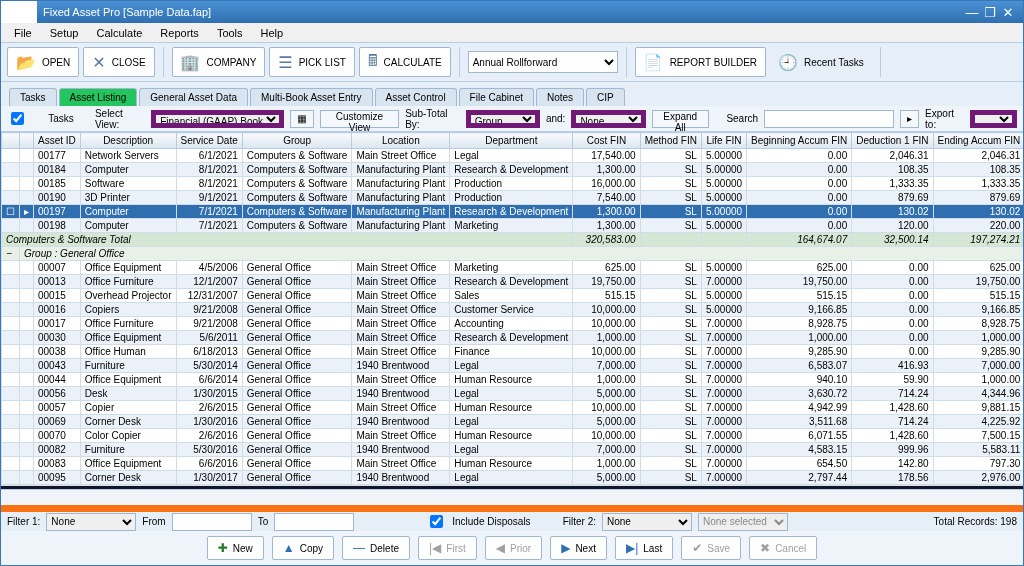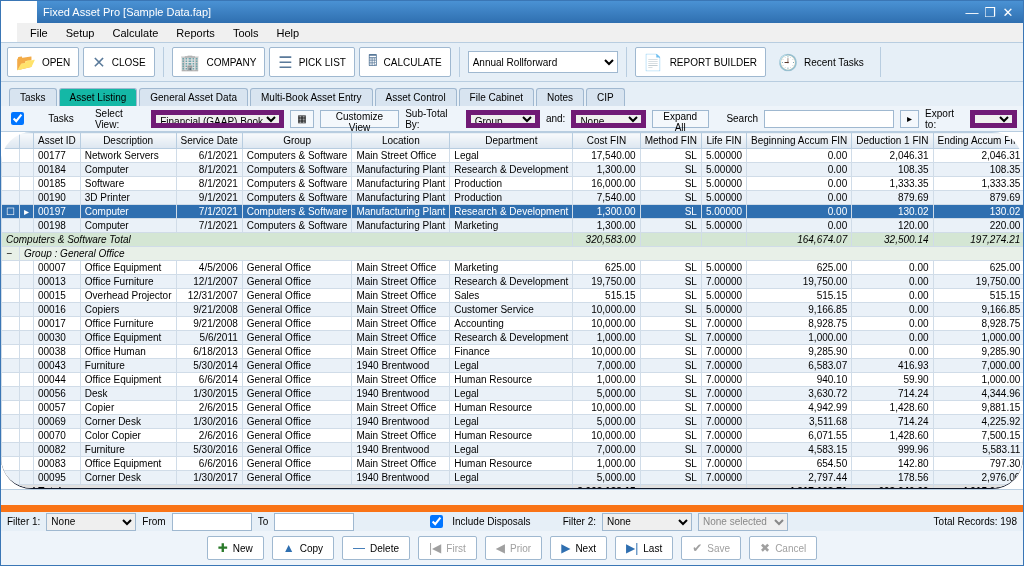--- a/index.html
+++ b/index.html
@@ -1,35 +1,35 @@
 <!DOCTYPE html>
 <html><head>
 <meta charset="utf-8">
 <style>
   * { box-sizing: border-box; font-family: "Segoe UI", Tahoma, sans-serif; }
   html, body { margin: 0; padding: 0; width: 1024px; height: 566px; overflow: hidden; background: #fff; }
   .window { width: 1024px; height: 566px; display: flex; flex-direction: column; border: 1px solid #3a76b5; }
   .titlebar { background: linear-gradient(#4a92d4, #2f6fb0); height: 22px; color: #fff; display: flex; align-items: center; padding: 0 6px; font-size: 11px; margin-left: 36px; }
   .titlebar .title { flex: 1; }
   .titlebar .wbtn { width: 18px; text-align: center; font-size: 13px; cursor: pointer; }
-  .menubar { height: 19px; background: #f0f0f0; display: flex; align-items: center; font-size: 11px; padding: 0 4px; margin-left: 16px; }
+  .menubar { height: 19px; background: #f0f0f0; display: flex; align-items: center; font-size: 11px; padding: 0 4px; }
   .menubar span { padding: 2px 9px; cursor: default; }
   .toolbar1 { height: 40px; background: #e6eff7; border-top: 1px solid #b8cde0; border-bottom: 1px solid #b8cde0; display: flex; align-items: center; padding: 0 6px; gap: 4px; }
   .tbtn { border: 1px solid #9fb8d0; background: #fff; height: 30px; display: flex; align-items: center; padding: 0 8px; font-size: 10px; gap: 6px; cursor: pointer; border-radius: 2px; }
   .tbtn .ic { font-size: 16px; color: #5a7a9a; }
   .vsep { width: 1px; height: 30px; background: #b8cde0; margin: 0 4px; }
   select.tcombo { height: 22px; font-size: 10px; border: 1px solid #9fb8d0; background: #fff; min-width: 150px; }
   .tabrow { height: 24px; background: #e6eff7; display: flex; align-items: flex-end; padding-left: 8px; font-size: 10px; }
   .tab { padding: 3px 10px; border: 1px solid #a0b8d0; border-bottom: none; background: #d8e4f0; margin-right: 2px; border-radius: 3px 3px 0 0; cursor: pointer; }
-  .tab.active { background: #14b8a6; font-weight: 500; }
+  .tab.active { background: #22c55e; font-weight: 500; }
   .gridtools { height: 26px; background: #eef4fa; border-bottom: 1px solid #b8cde0; display: flex; align-items: center; padding: 0 6px; font-size: 10px; gap: 6px; }
   .gridtools input[type=text] { height: 18px; font-size: 10px; border: 1px solid #9fb8d0; padding: 0 3px; }
   .gridtools select { height: 18px; font-size: 10px; border: 5px solid #701a75; }
   .gridtools .gbtn { height: 18px; font-size: 10px; border: 1px solid #9fb8d0; background: #f4f8fc; padding: 0 6px; cursor: pointer; }
-  .gridwrap { flex: 1; overflow: auto; border-bottom: 1px solid #0f172a; border-radius: 31px; }
+  .gridwrap { flex: 1; overflow: auto; border-bottom: 3px solid #0f172a; }
   table.grid { border-collapse: collapse; font-size: 10px; width: 100%; }
   table.grid th { background: linear-gradient(#f8fafc,#dce6f0); border: 1px solid #b8cde0; padding: 2px 4px; font-weight: 400; position: sticky; top: 0; white-space: nowrap; }
   table.grid td { border: 1px solid #d0dce8; padding: 1px 4px; white-space: nowrap; }
   tr.alt td { background: #eaf1f8; }
   tr.sel td { background: #2f6fb0; color: #fff; }
   tr.grp td { background: #d4e6d4; font-style: italic; }
   tr.grphdr td { background: #e8f0e8; font-style: italic; }
   tr.gtot td { background: #e0e0e0; font-weight: bold; }
   .num { text-align: right; }
   .ctr { text-align: right; }

